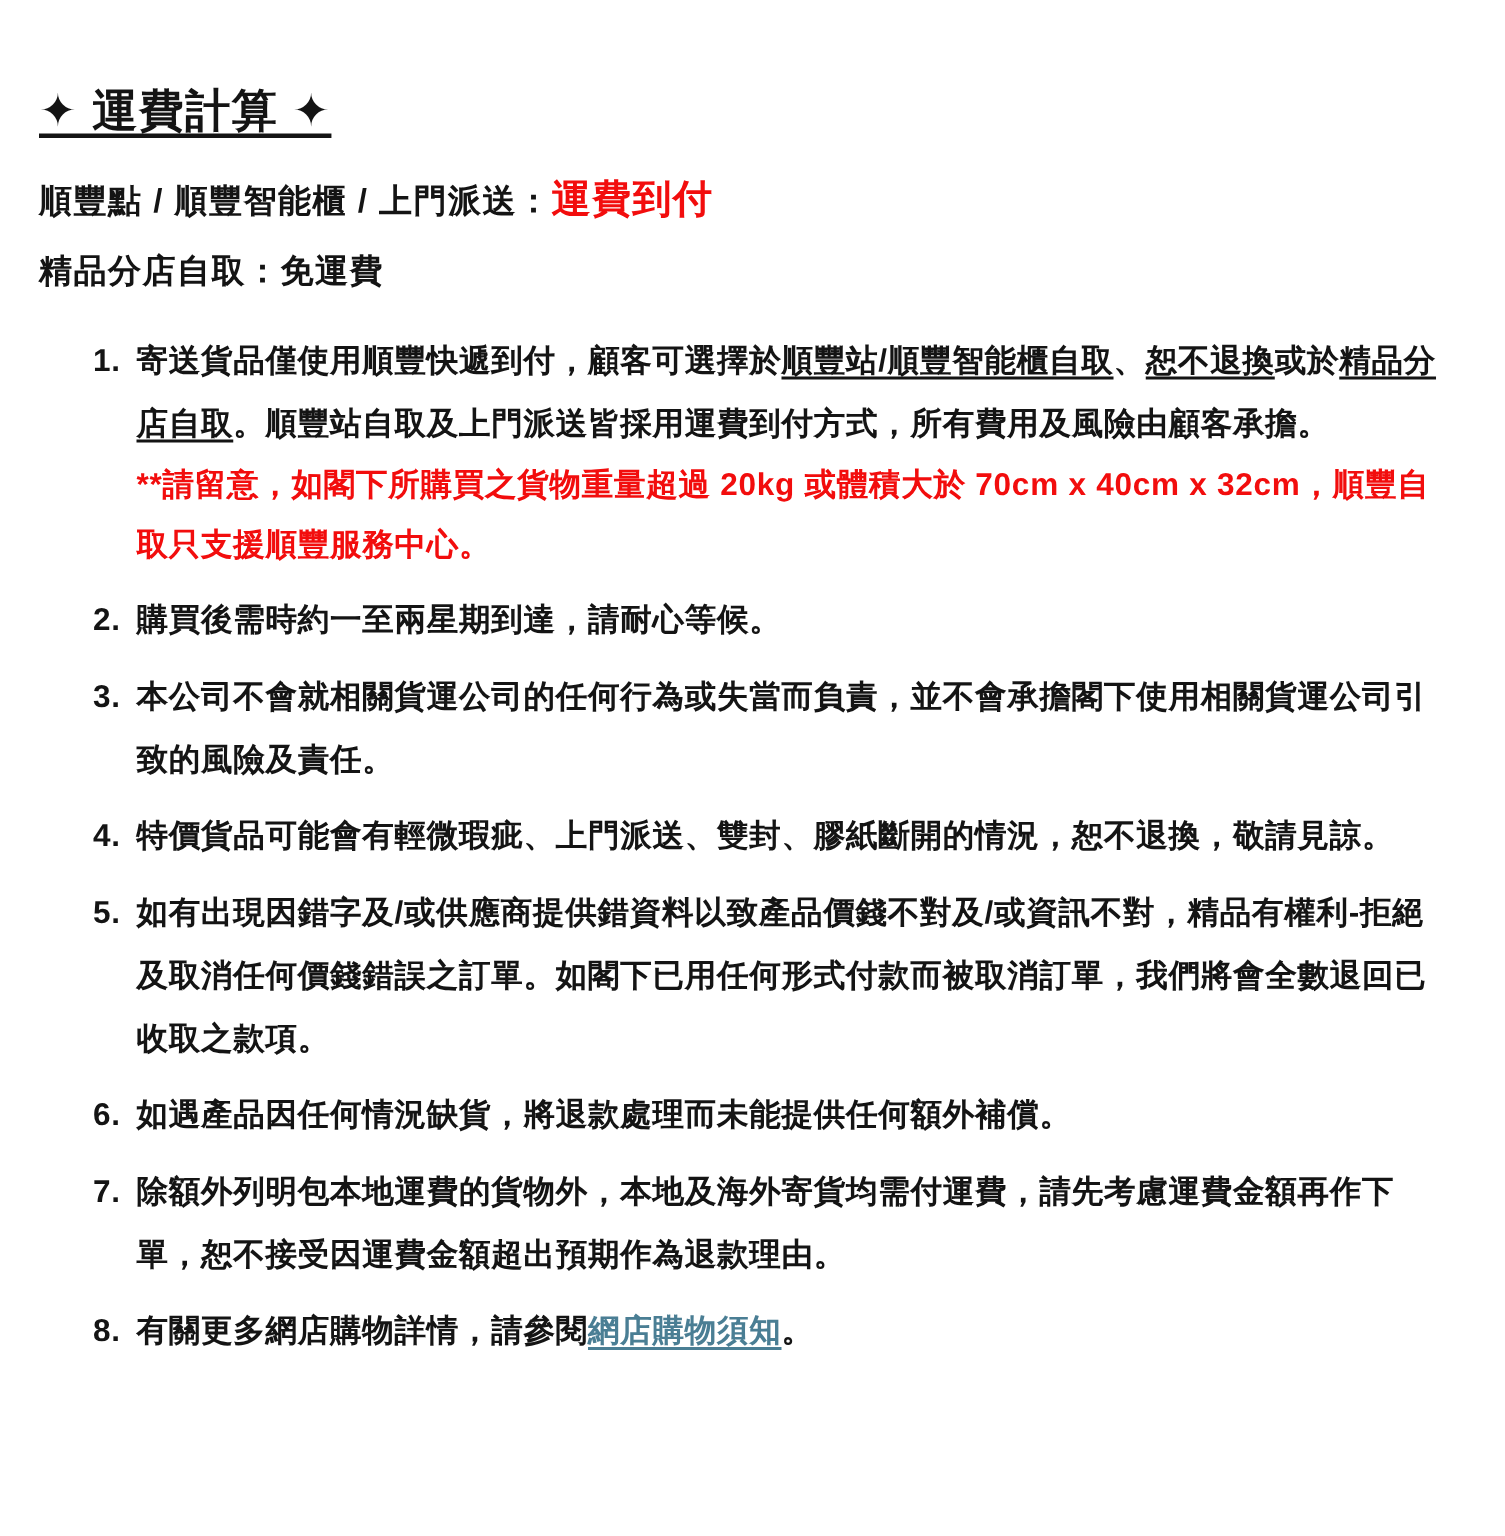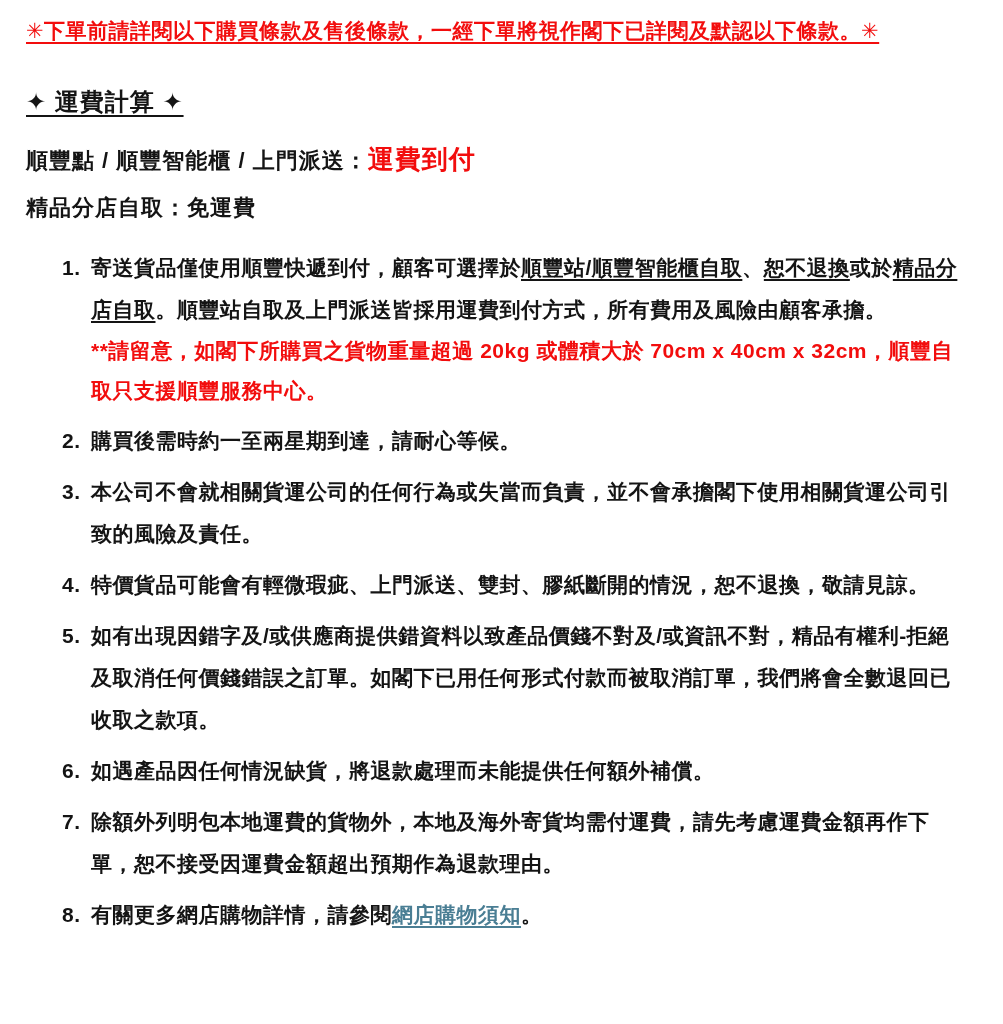--- a/index.html
+++ b/index.html
@@ -18,21 +18,21 @@
 
   .top-notice{
     margin:0;font-size:21px;line-height:27px;
     color:var(--alert-red);
     text-decoration:underline;
     text-underline-offset:4px;
     letter-spacing:.5px;
   }
 
   .section-heading{
-    margin:45px 0 0 0;font-size:24px;line-height:26px;
+    margin:45px 0 0 0;font-size:30px;line-height:26px;
     text-decoration:underline;text-underline-offset:5px;
     letter-spacing:1px;
   }
   .section-heading.terms-heading{margin-top:56px;}
 
   .ship-line{margin:26px 0 0 0;font-size:22px;line-height:36px;letter-spacing:1px;}
   .big-red{font-size:26px;color:var(--alert-red);letter-spacing:1px;}
   .ship-line2{margin:15px 0 0 0;font-size:22px;line-height:28px;letter-spacing:1px;}
 
   .terms-list{margin:25px 0 0 0;padding:0;list-style:none;}
@@ -50,21 +50,20 @@
     color:var(--link-teal);
     text-decoration:underline;text-underline-offset:4px;
     margin:0 0;cursor:pointer;
   }
 </style>
 </head>
 <body>
 
 <div class="page">
 
-  <p class="top-notice">✳下單前請詳閱以下購買條款及售後條款，一經下單將視作閣下已詳閱及默認以下條款。✳</p>
 
   <h2 class="section-heading">✦ 運費計算 ✦</h2>
 
   <p class="ship-line"><span>順豐點 / 順豐智能櫃 / 上門派送：</span><span class="big-red">運費到付</span></p>
 
   <p class="ship-line2">精品分店自取：免運費</p>
 
 
   <ol class="terms-list">
 

